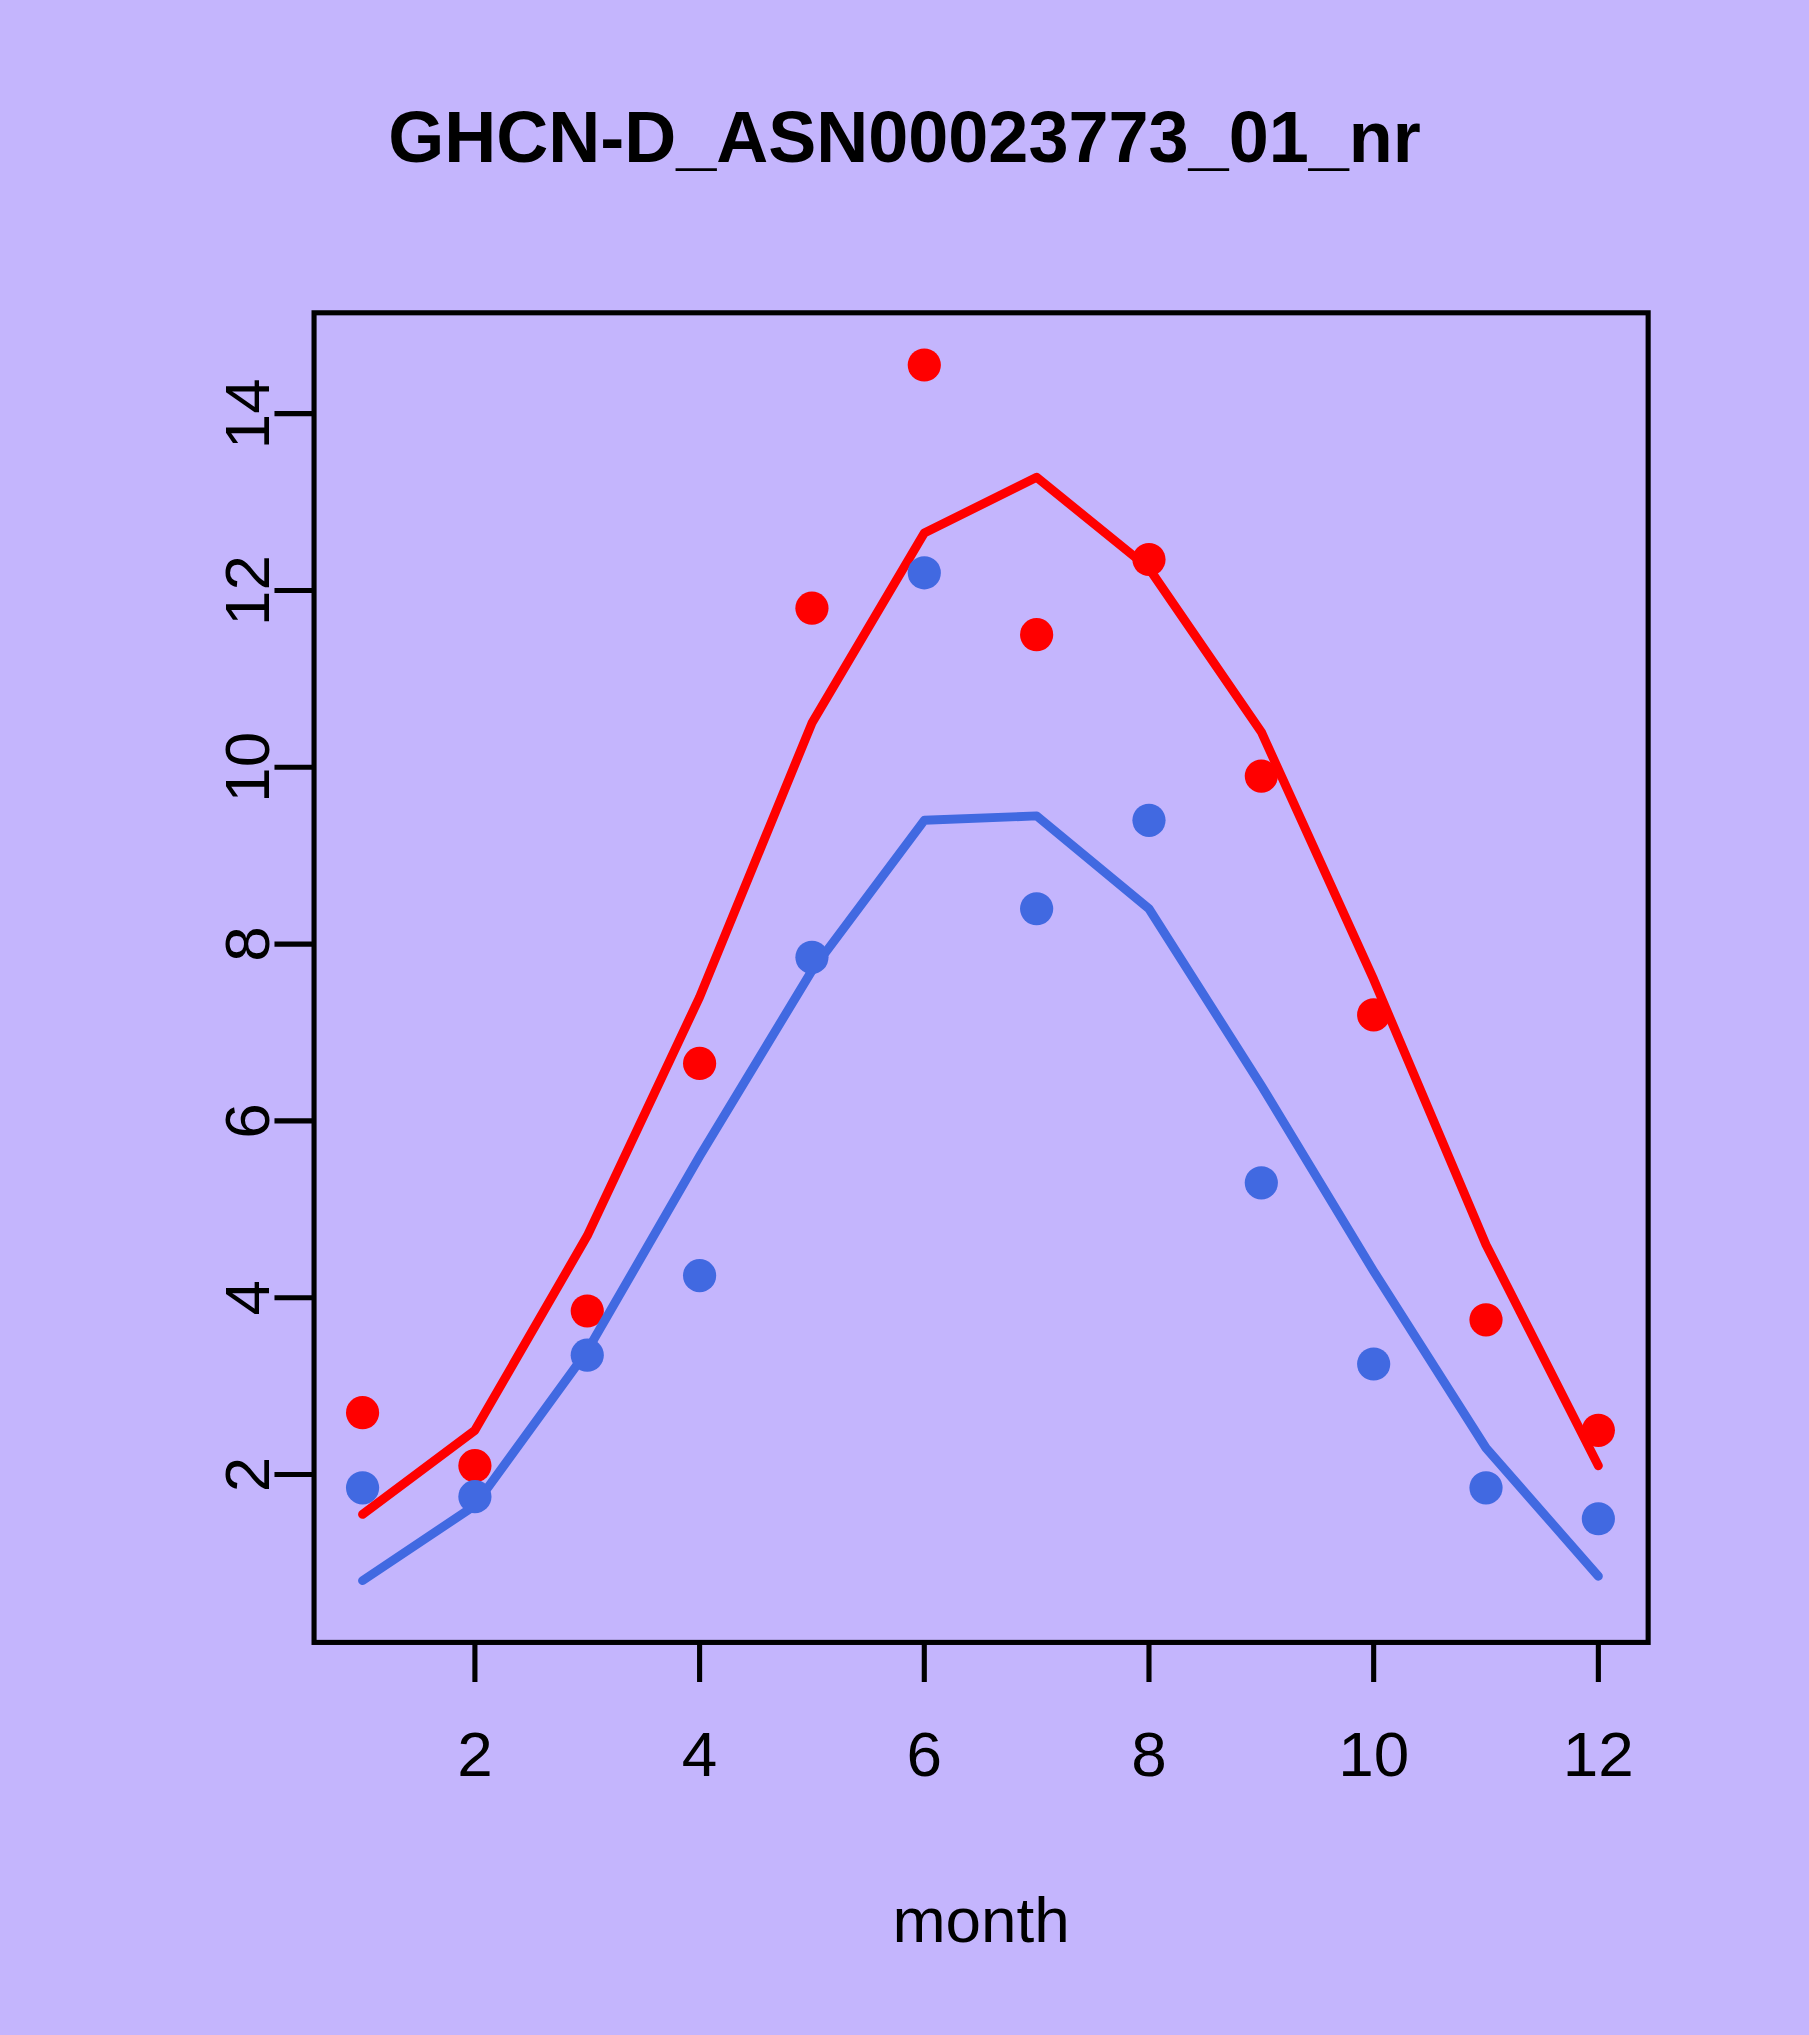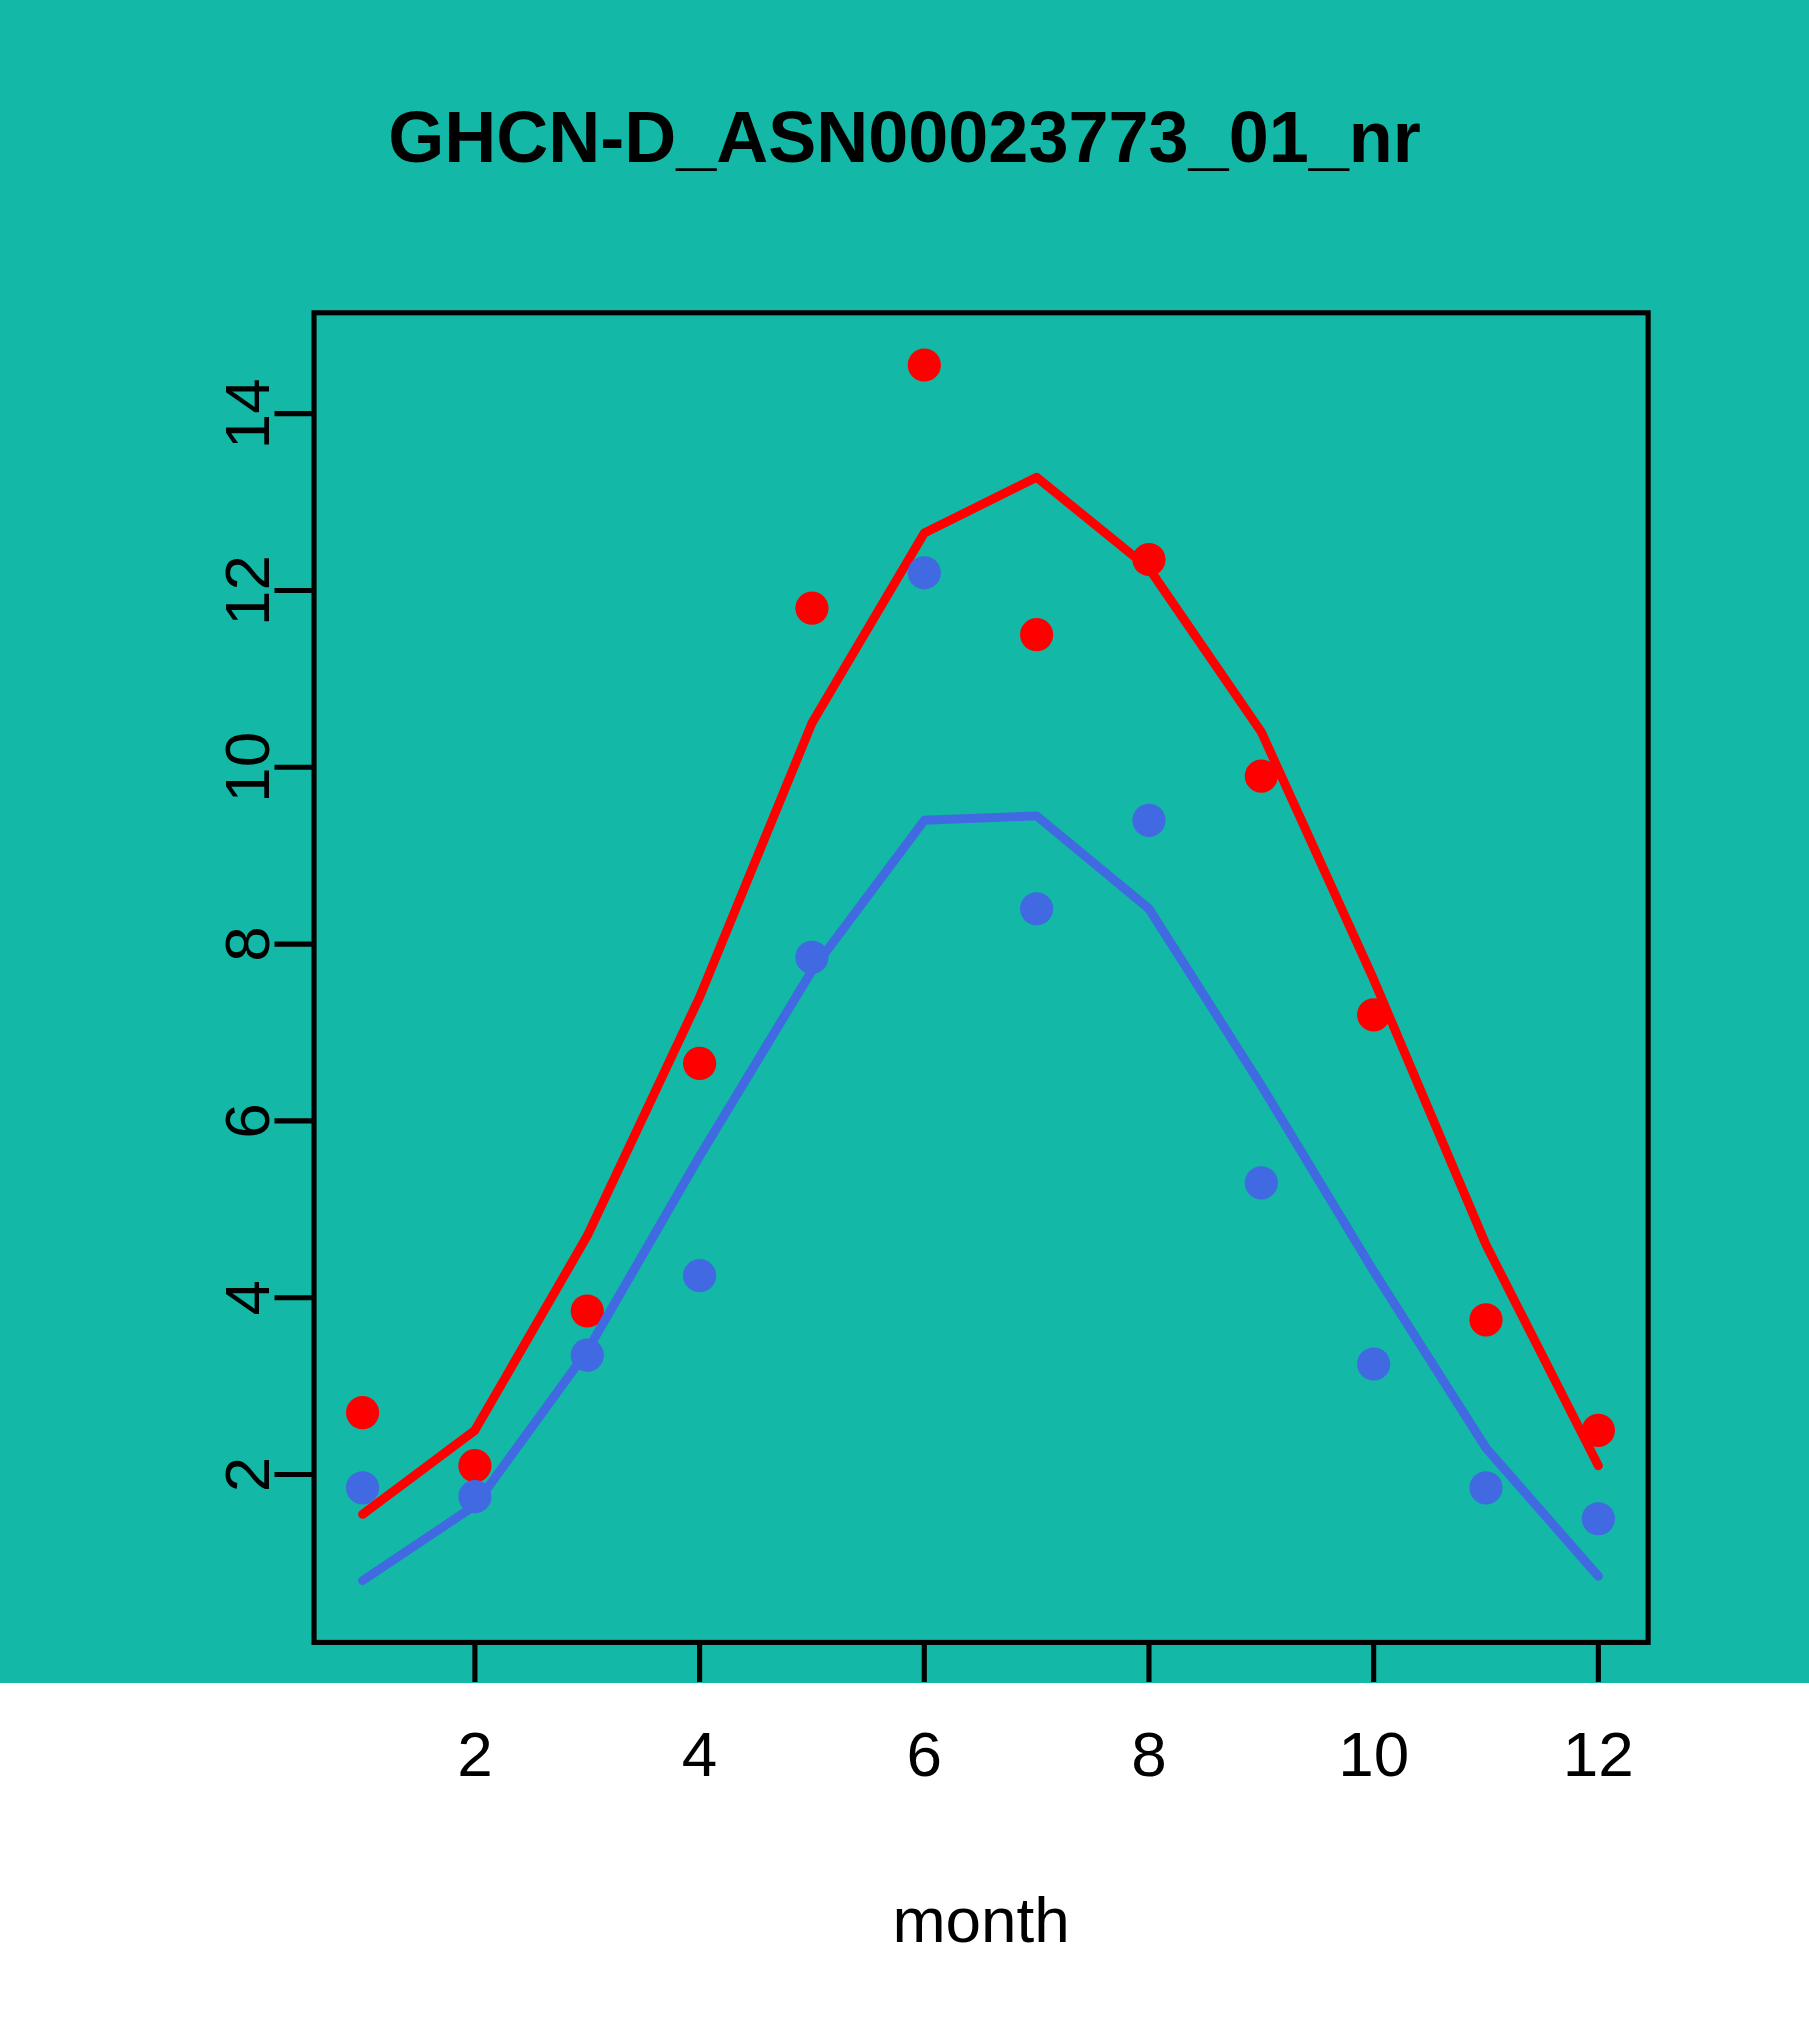--- a/index.html
+++ b/index.html
@@ -1,17 +1,17 @@
 <!DOCTYPE html>
 <html style="font-size:10.2px"><head>
 <meta charset="utf-8">
 <style>
   html,body{margin:0;padding:0;background:#ffffff;}
   body{width:1809px;height:2035px;font-family:"Liberation Sans",sans-serif;overflow:hidden;}
-  #root{position:relative;width:1809px;height:1683px;background:#14b8a6;}
+  #root{position:relative;width:1809px;height:2035px;background:#c4b5fd;}
   #chart-title{
     position:absolute;left:0;top:96px;width:1809px;text-align:center;
     font-family:"Liberation Sans",sans-serif;font-weight:bold;font-size:72px;
     color:#000;letter-spacing:0px;white-space:nowrap;
   }
   #plot-svg{position:absolute;left:0;top:0;width:1809px;height:2035px;}
 </style>
 </head>
 <body>
 

